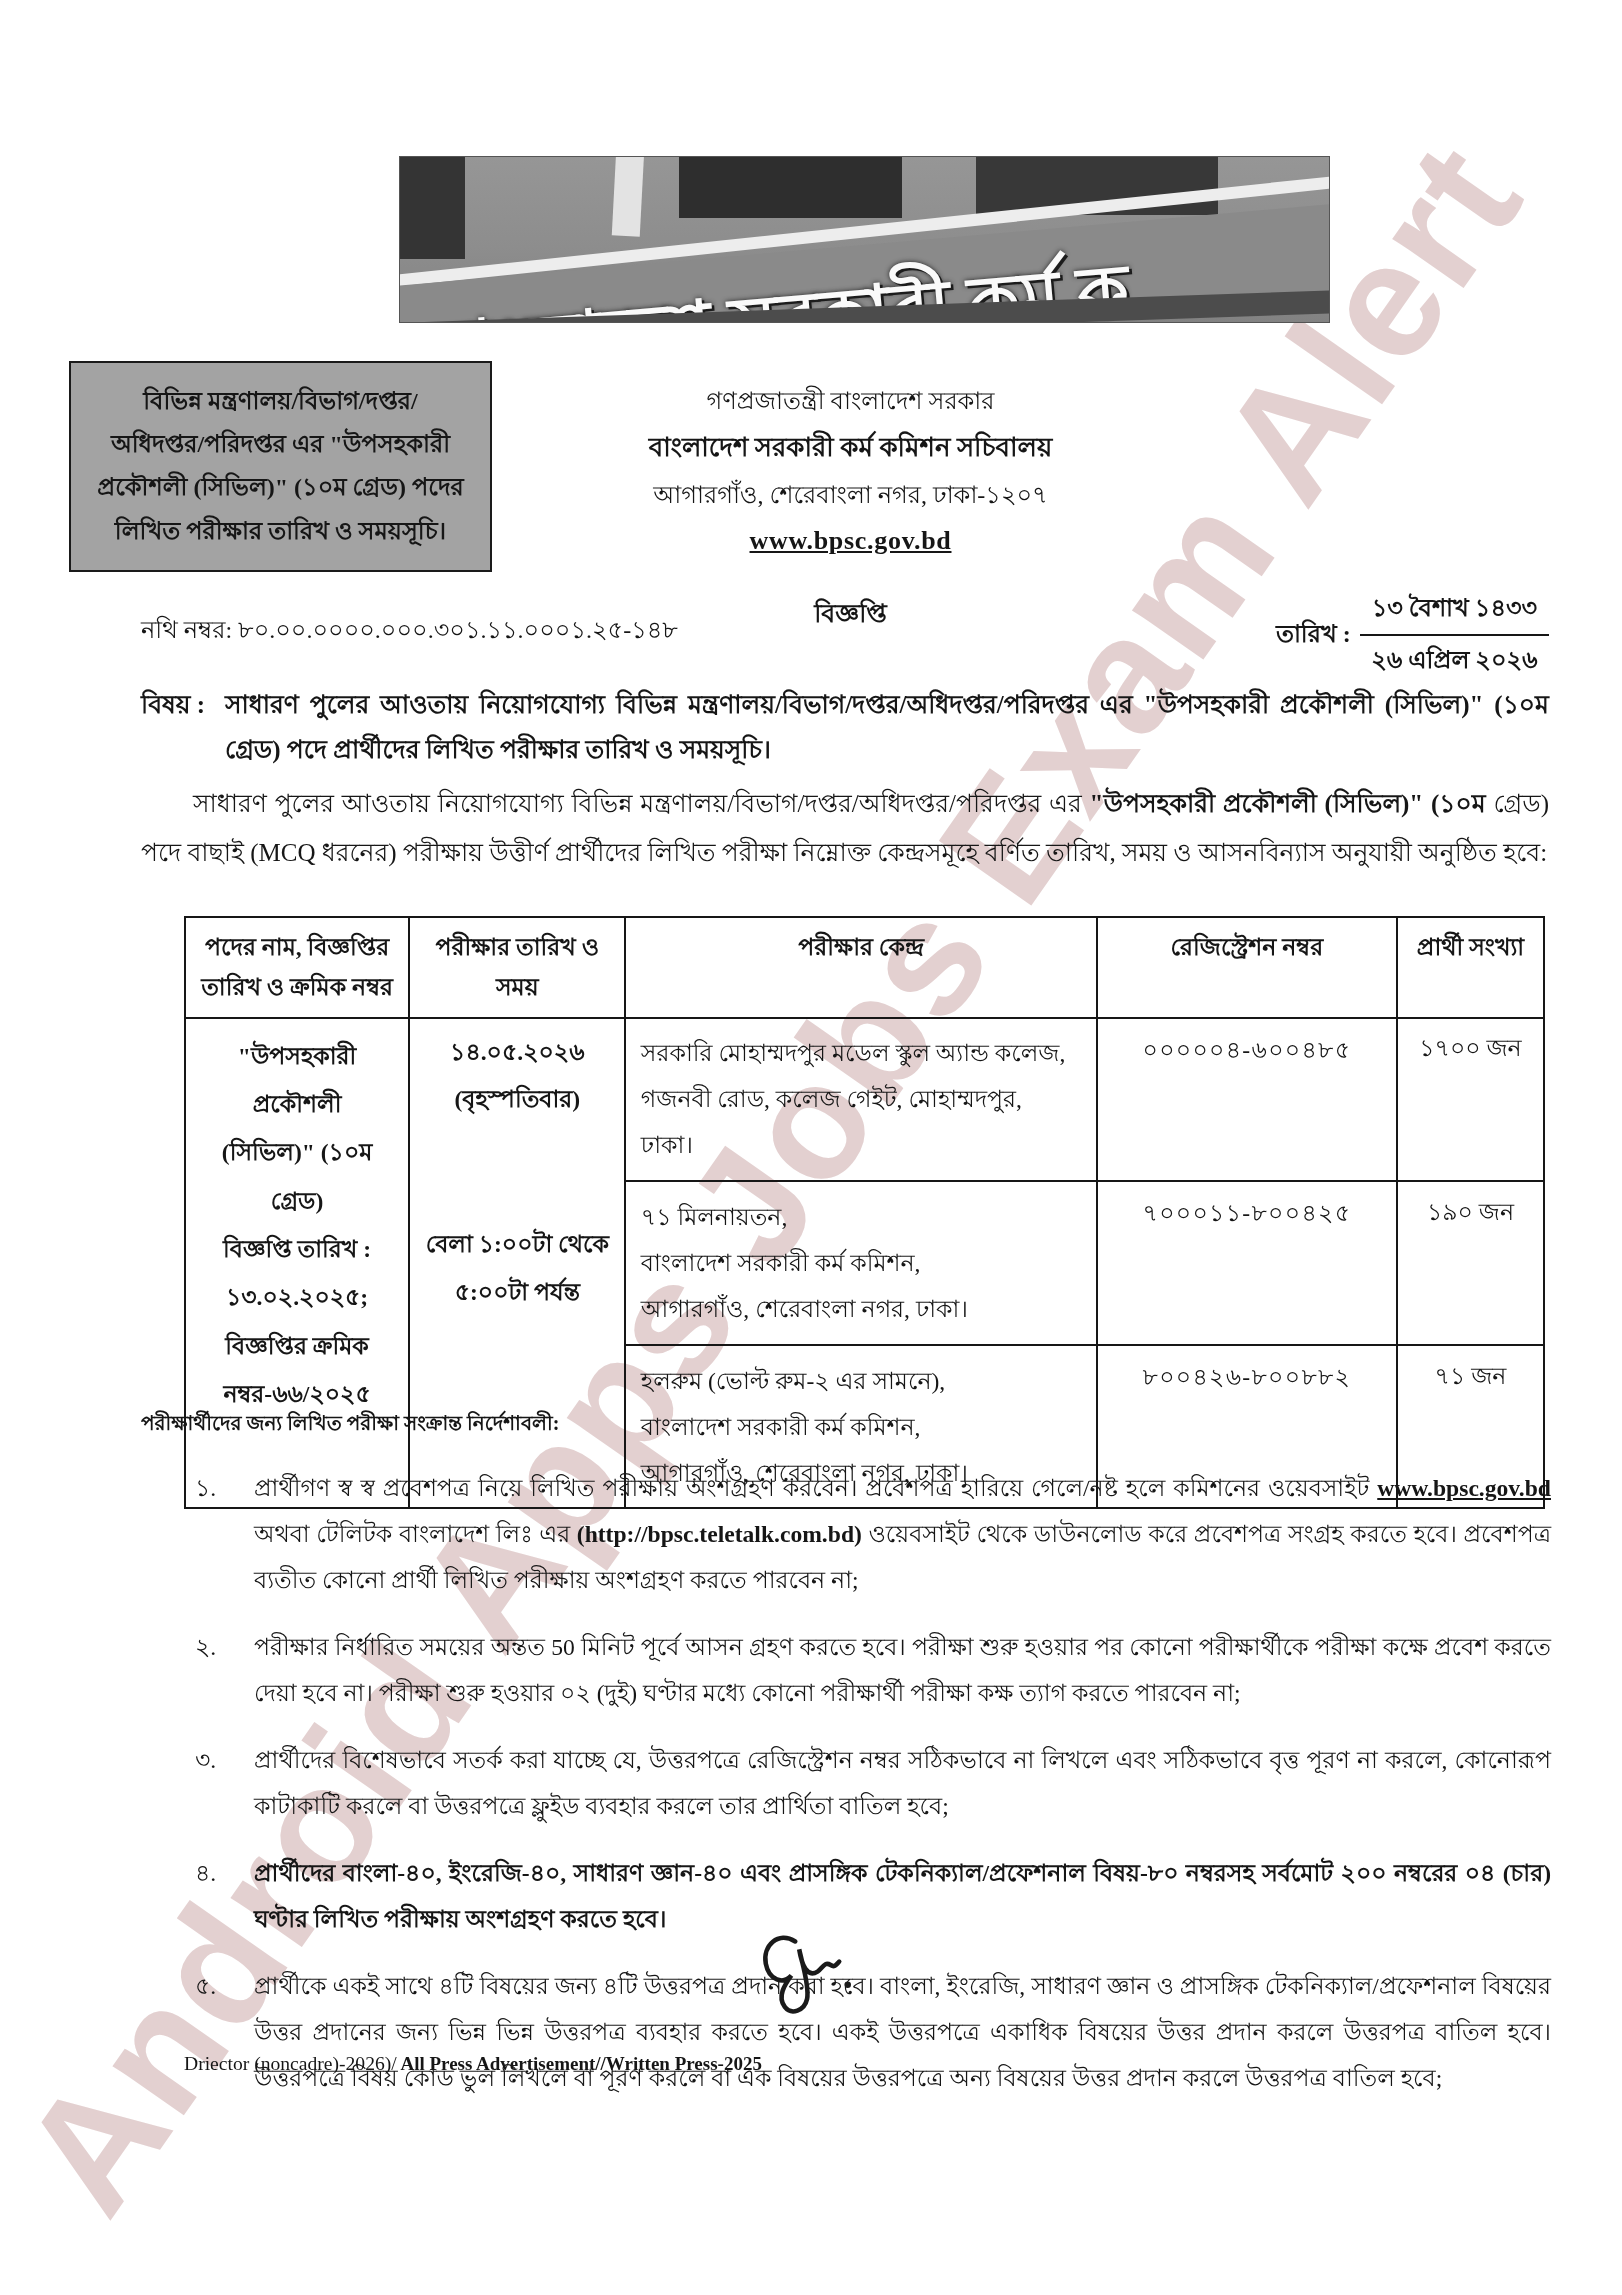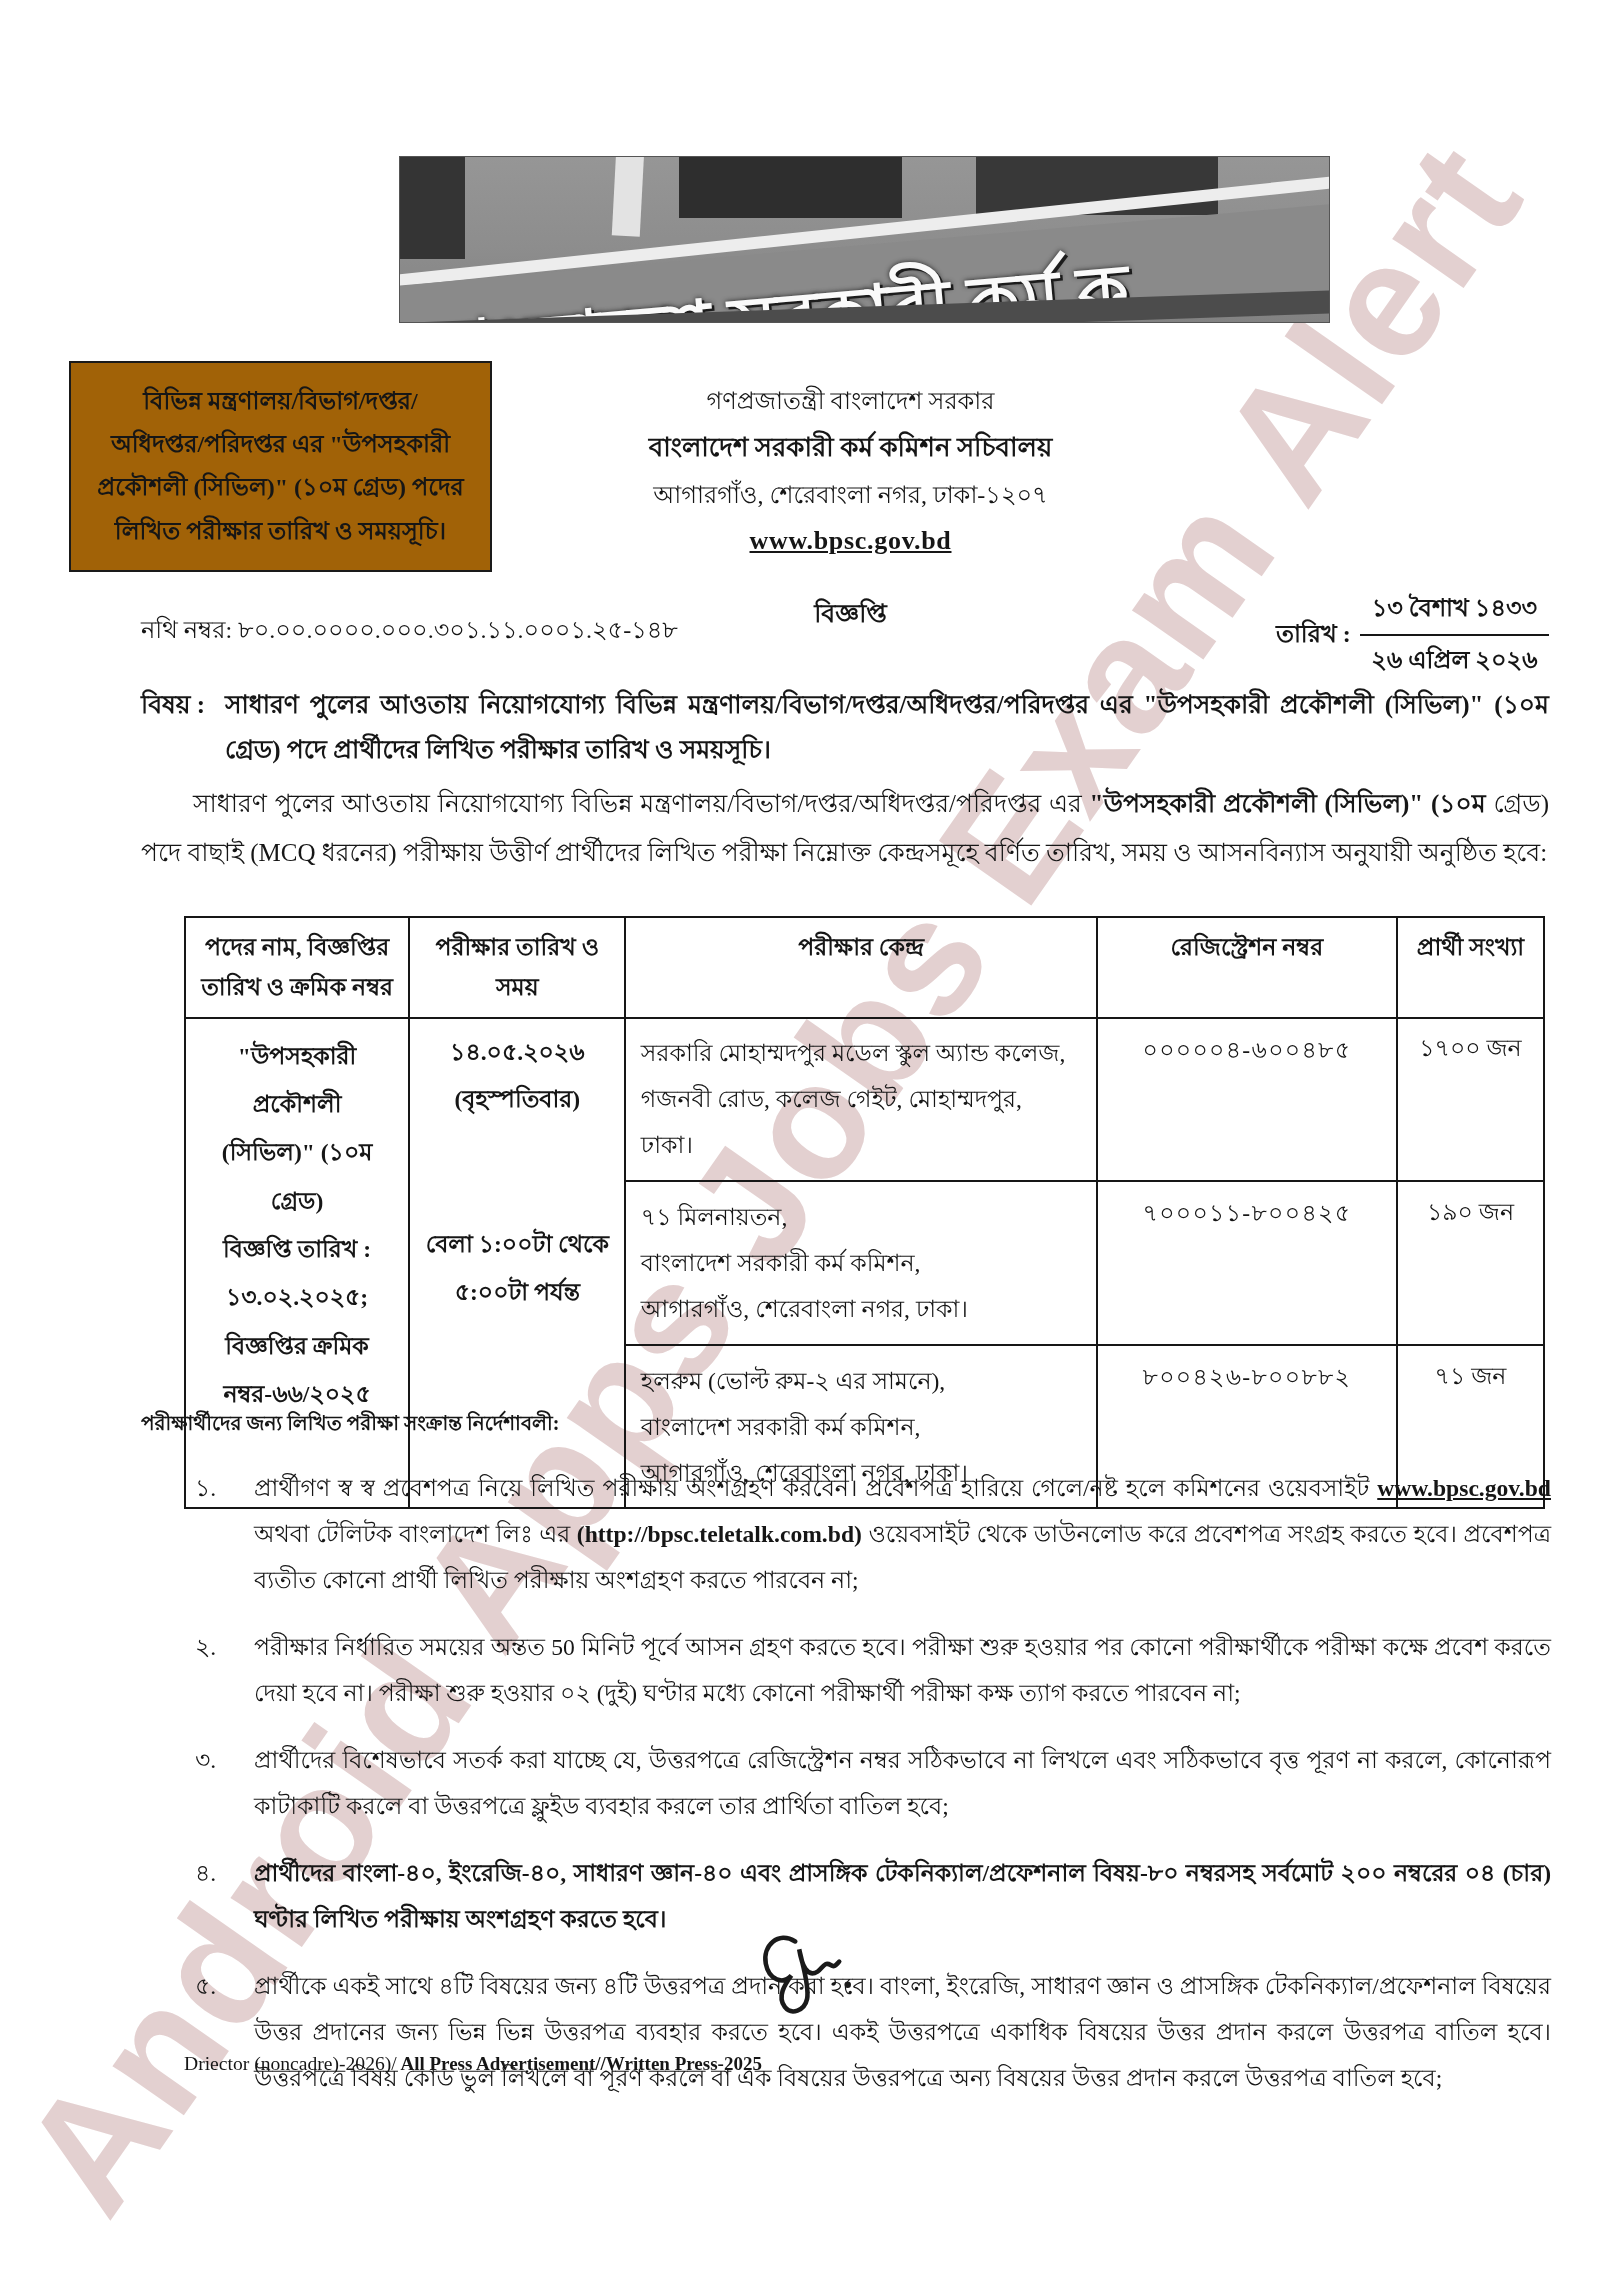--- a/index.html
+++ b/index.html
@@ -36,21 +36,21 @@
     position:absolute;left:7%;top:14%;white-space:nowrap;
     font-weight:bold;font-size:73px;color:#fafafa;
     text-shadow:2.6px 2.6px 0 #1c1c1c,0 0 5.2px #222;
   }
   .photo-bottom{position:absolute;left:-3%;bottom:-4%;width:110%;height:14%;background:#4c4c4c;transform:rotate(-2deg);}
   
   .left-box{
     position:absolute;left:69px;top:361px;width:393px;
     border:2px solid #1a1a1a;padding:17px 13px;
     text-align:center;font-weight:bold;font-size:24px;line-height:1.8;
-    white-space:pre-line;background:#a16207;
+    white-space:pre-line;background:#a3a3a3;
   }
   
   .header-block{position:absolute;left:556px;top:358px;width:589px;text-align:center;}
   .hb-gov{font-size:24px;margin-top:24px;}
   .hb-org{font-size:26px;font-weight:bold;margin-top:5.2px;}
   .hb-addr{font-size:24px;margin-top:5.2px;}
   .hb-site{font-size:26px;font-weight:bold;text-decoration:underline;margin-top:9.2px;letter-spacing:0.7px;}
   .hb-notice{font-size:25px;font-weight:bold;margin-top:38px;}
   
   .meta-row{position:absolute;left:141px;top:589px;width:1408px;display:flex;justify-content:space-between;align-items:flex-start;}

